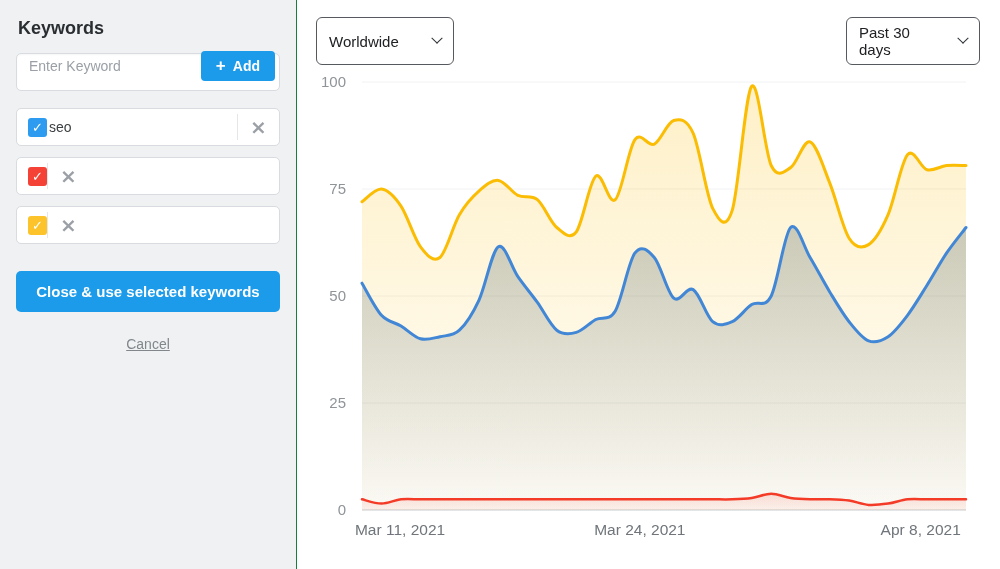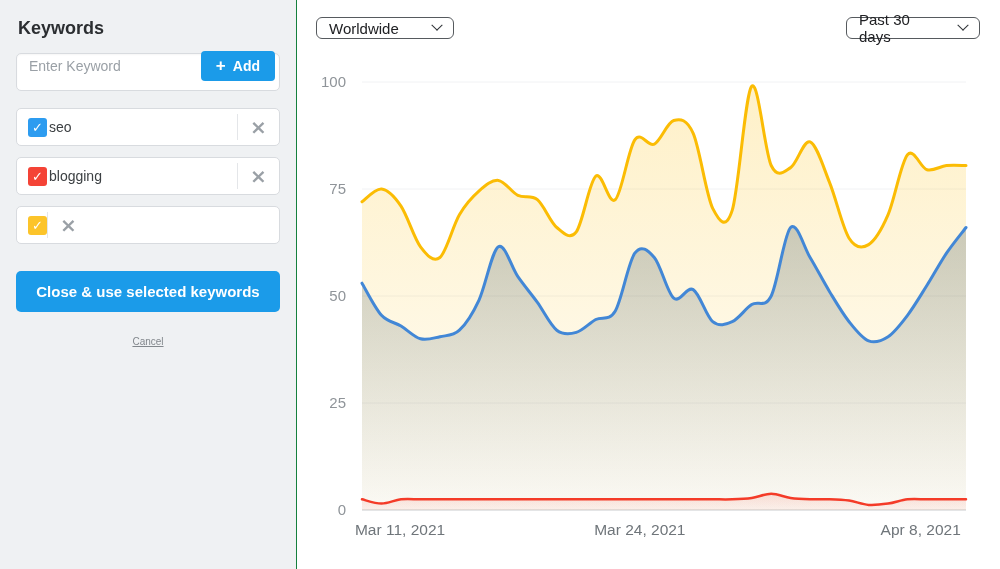--- a/index.html
+++ b/index.html
@@ -53,25 +53,25 @@
     width:41px;text-align:center;font-size:20px;font-weight:700;color:#9aa0a6;
     font-family:"DejaVu Sans",sans-serif;cursor:pointer;line-height:36px;flex:none;
   }
   .close-btn{
     width:100%;height:41px;background:#1b9be9;color:#fff;border:none;
     border-radius:5px;font-size:15px;font-weight:700;margin-top:16px;cursor:pointer;
     font-family:"Liberation Sans",sans-serif;
   }
   .cancel{
     display:block;text-align:center;margin-top:24px;color:#82878c;
-    font-size:10px;text-decoration:underline;cursor:pointer;
+    font-size:14px;text-decoration:underline;cursor:pointer;
   }
   
   .dropdown{
-    position:absolute;top:17px;height:22px;border:1.5px solid #565a5e;
+    position:absolute;top:17px;height:48px;border:1.5px solid #565a5e;
     border-radius:6px;background:#fff;display:flex;align-items:center;
     justify-content:space-between;padding:0 12px;font-size:15px;color:#202124;
     box-sizing:border-box;cursor:pointer;
   }
   .dd-region{left:316px;width:138px;}
   .dd-range{left:846px;width:134px;gap:32px;}
   .chev{
     width:7px;height:7px;border-right:1.8px solid #2f3337;
     border-bottom:1.8px solid #2f3337;transform:rotate(45deg) translate(-2px,-2px);
     margin-left:10px;flex:none;
@@ -95,21 +95,20 @@
 
   <div class="kw-row">
     <span class="kw-check" style="background: rgb(45, 156, 240);">✓</span>
     <span class="kw-label">seo</span>
     <span class="kw-divider"></span>
     <span class="kw-remove">×</span>
   </div>
 
   <div class="kw-row">
     <span class="kw-check" style="background: rgb(244, 67, 54);">✓</span>
-    <span class="kw-label">blogging</span>
     <span class="kw-divider"></span>
     <span class="kw-remove">×</span>
   </div>
 
   <div class="kw-row">
     <span class="kw-check" style="background: rgb(252, 196, 42);">✓</span>
     <span class="kw-divider"></span>
     <span class="kw-remove">×</span>
   </div>
 

